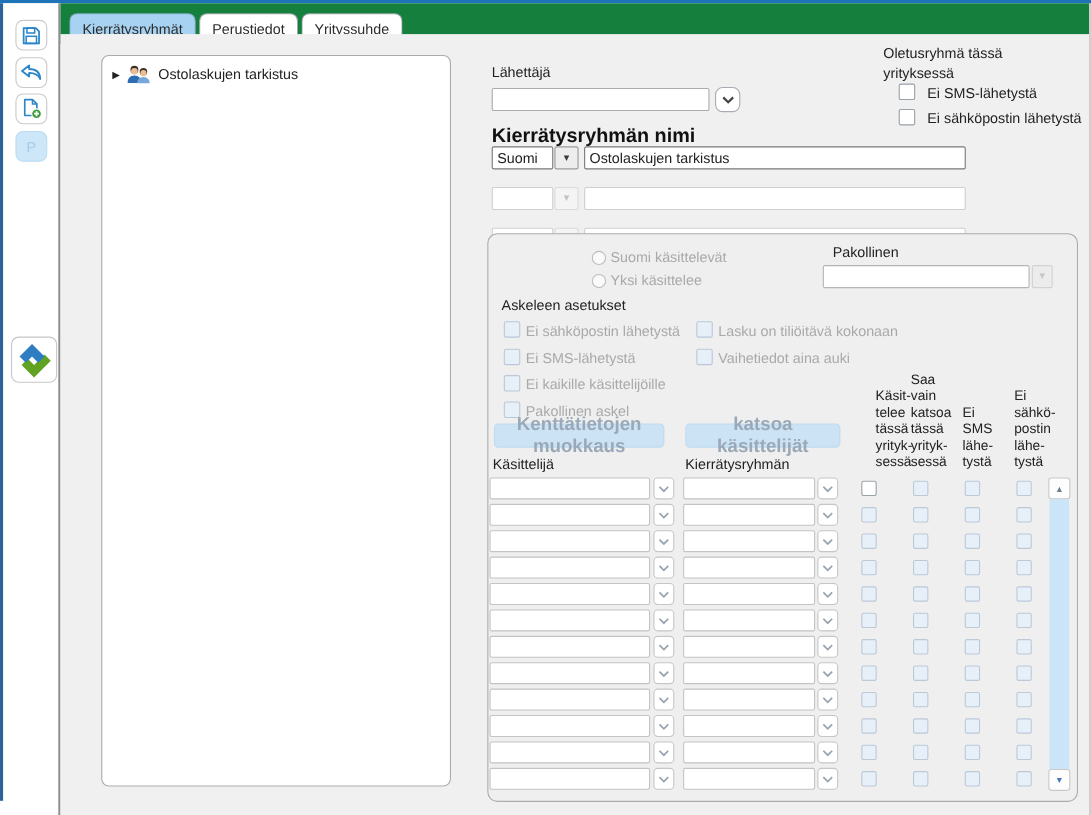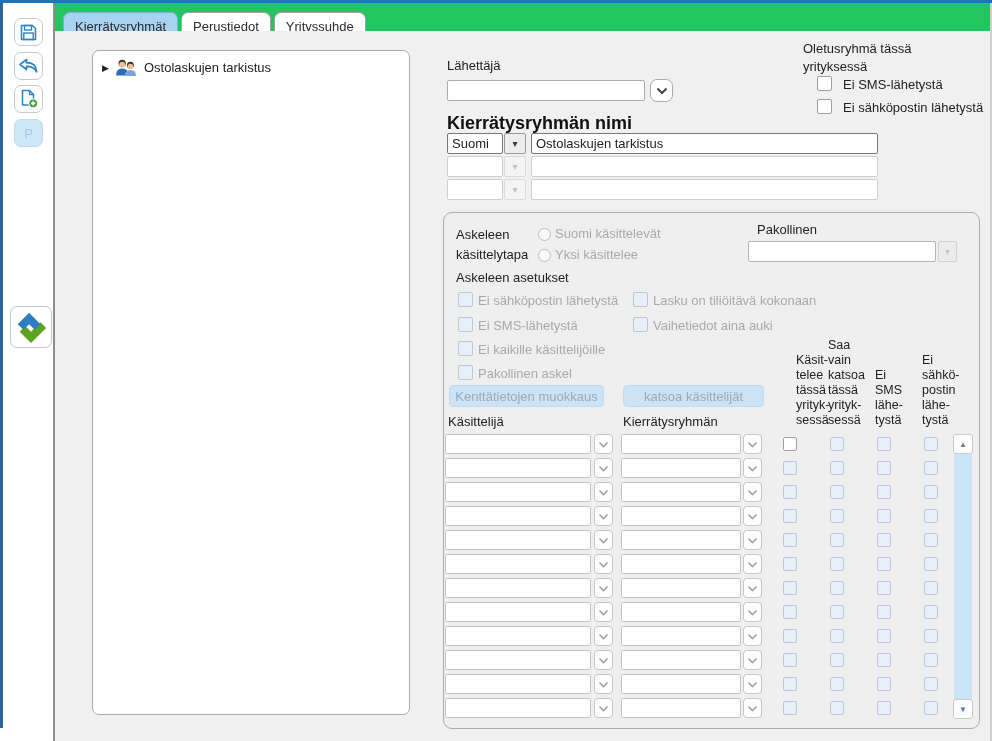--- a/index.html
+++ b/index.html
@@ -12,21 +12,21 @@
   #left-accent { position:absolute; left:0; top:3px; width:3px; height:725px; background:#29639A; }
 
   
   #sidebar { position:absolute; left:3px; top:3px; width:52px; height:738px; background:#fff; border-right:2px solid #8E8E8E; }
   .tbtn { position:absolute; left:11px; width:29px; height:28px; background:#fff; border:1px solid #C9C9C9; border-radius:7px; display:flex; align-items:center; justify-content:center; padding:0; }
   #btn-save { top:15px; } #btn-undo { top:49px; } #btn-new { top:82px; }
   #btn-p { top:116px; background:#CDE7F8; border-color:#BCDCF2; color:#A2CBEA; font-size:13px; font-family:inherit; }
   #logo { position:absolute; left:7px; top:303px; width:42px; height:42px; border:1px solid #C6C6C6; border-radius:7px; background:#fff; display:flex; align-items:center; justify-content:center; }
 
   
-  #tabbar { position:absolute; left:55px; top:3px; width:937px; height:37px; background:#22c55e; border-bottom:1px solid #999; display:flex; align-items:flex-end; padding-left:8px; gap:3px;text-align:right; }
+  #tabbar { position:absolute; left:55px; top:3px; width:937px; height:37px; background:#15803d; border-bottom:1px solid #999; display:flex; align-items:flex-end; padding-left:8px; gap:3px;text-align:right; }
   .tab { height:27px; padding:0 11px; display:flex; align-items:center; border:1px solid #9CA3A9; border-bottom:none; border-radius:7px 7px 0 0; background:#fff; font-size:13px; color:#2B2B2B; }
   .tab.active { background:#A7D2F1; border-color:#85AECB; }
 
   
   #content { position:absolute; left:55px; top:31px; width:937px; height:710px; background:#F0F0F0; }
 
   
   #tree-panel { position:absolute; left:92px; top:50px; width:318px; height:665px; background:#fff; border:1px solid #ABABAB; border-radius:7px; }
   .tree-item { position:absolute; left:9px; top:8px; display:flex; align-items:center; gap:6px; }
   .tree-caret { font-size:9px; color:#222; }
@@ -44,21 +44,21 @@
   
   #dg-label { left:803px; top:40px; line-height:18px; white-space:pre-line; }
   .cb { position:absolute; width:15px; height:15px; border:1px solid #98A0A8; background:#fff; border-radius:2px; }
   .cb.dis { background:#E7EFF9; border-color:#BBC8D6; }
   #dg-check-0 { left:817px; top:76px; } #dg-check-0-label { left:843px; top:77px; }
   #dg-check-1 { left:817px; top:99px; } #dg-check-1-label { left:843px; top:100px; }
 
   
   #name-heading { position:absolute; left:447px; top:113px; font-size:18px; font-weight:bold; color:#111; }
   #name-rows { position:absolute; left:447px; top:133px; width:431px; }
-  .name-row { position:relative; height:21px; margin-bottom:2px; }
+  .name-row { position:relative; height:21px; margin-bottom:16px; }
   .lang-box { position:absolute; left:0; top:0; width:56px; height:21px; background:#fff; border:1px solid #787878; font-size:13px; color:#222; padding:2px 4px; border-radius:2px; }
   .lang-dd { position:absolute; left:57px; top:0; width:22px; height:21px; background:#EDEDED; border:1px solid #9A9A9A; border-radius:2px; display:flex; align-items:center; justify-content:center; }
   .name-input { position:absolute; left:84px; top:0; width:347px; height:21px; background:#fff; border:1px solid #787878; border-radius:2px; font-size:13px; color:#222; padding:0 4px; font-family:inherit; }
   .tri { font-size:10px; color:#3A3A3A; line-height:1; }
   .name-row.dis .lang-box { border-color:#CFCFCF; }
   .name-row.dis .lang-dd { background:#F4F4F4; border-color:#DADADA; }
   .name-row.dis .tri { color:#C2C2C2; }
   .name-row.dis .name-input { border-color:#CFCFCF; }
 
   
@@ -72,21 +72,21 @@
   #steptype-input { position:absolute; left:304px; top:28px; width:188px; height:21px; background:#fff; border:1px solid #B5B5B5; border-radius:2px; }
   #steptype-dd { position:absolute; left:494px; top:28px; width:19px; height:21px; background:#ECECEC; border:1px solid #D2D2D2; border-radius:2px; display:flex; align-items:center; justify-content:center; }
   #steptype-dd .tri { color:#C6C6C6; }
   #settings-label { left:12px; top:57px; }
   #set-c1-0 { left:14px; top:79px; }  #set-l1-0 { left:34px; top:80px; }
   #set-c1-1 { left:14px; top:104px; } #set-l1-1 { left:34px; top:105px; }
   #set-c1-2 { left:14px; top:128px; } #set-l1-2 { left:34px; top:129px; }
   #set-c1-3 { left:14px; top:152px; } #set-l1-3 { left:34px; top:153px; }
   #set-c2-0 { left:189px; top:79px; }  #set-l2-0 { left:209px; top:80px; }
   #set-c2-1 { left:189px; top:104px; } #set-l2-1 { left:209px; top:105px; }
-  .panel-btn { position:absolute; background:#CBE3F5; border:1px solid #C0DBF0; border-radius:4px; color:#9AA9B8; font-size:13px; font-family:inherit; display:flex; align-items:center; justify-content:center; }
+  .panel-btn { position:absolute; background:#CBE3F5; border:1px solid #C0DBF0; border-radius:4px; color:#9AA9B8; font-size:17px; font-family:inherit; display:flex; align-items:center; justify-content:center;font-weight:bold; }
   #btn-field-edit { left:5px; top:172px; width:155px; height:22px; }
   #btn-copy { left:179px; top:172px; width:141px; height:22px; }
   #handler-label { left:4px; top:201px; color:#111; }
   #deputy-label { left:179px; top:201px; color:#111; }
   .hcol { position:absolute; bottom:300px; font-size:12.5px; line-height:15px; color:#222; white-space:pre-line; }
   #hcol-0 { left:337px;margin-left:15px; } #hcol-1 { left:384px; } #hcol-2 { left:431px; } #hcol-3 { left:478px; }
 
   
   #rows-mount { position:absolute; left:1px; top:221px; width:508px; }
   .trow { position:relative; height:24px; }
@@ -208,22 +208,20 @@
     <div class="name-row dis">
     <span class="lang-box"></span>
     <span class="lang-dd">
         <span class="tri">▾</span>
       </span>
     <input class="name-input" style="">
   </div>
   </div>
 
 <div id="step-panel">
-  <div class="lbl" id="handling-label">Askeleen
-käsittelytapa</div>
   <span class="radio" id="radio-0"></span>
   <div class="gray-label" id="radio-0-label">Suomi käsittelevät</div>
   <span class="radio" id="radio-1"></span>
   <div class="gray-label" id="radio-1-label">Yksi käsittelee</div>
 
   <div class="lbl" id="steptype-label">Pakollinen</div>
   <span id="steptype-input"></span>
   <span id="steptype-dd">
       <span class="tri">▾</span>
     </span>

